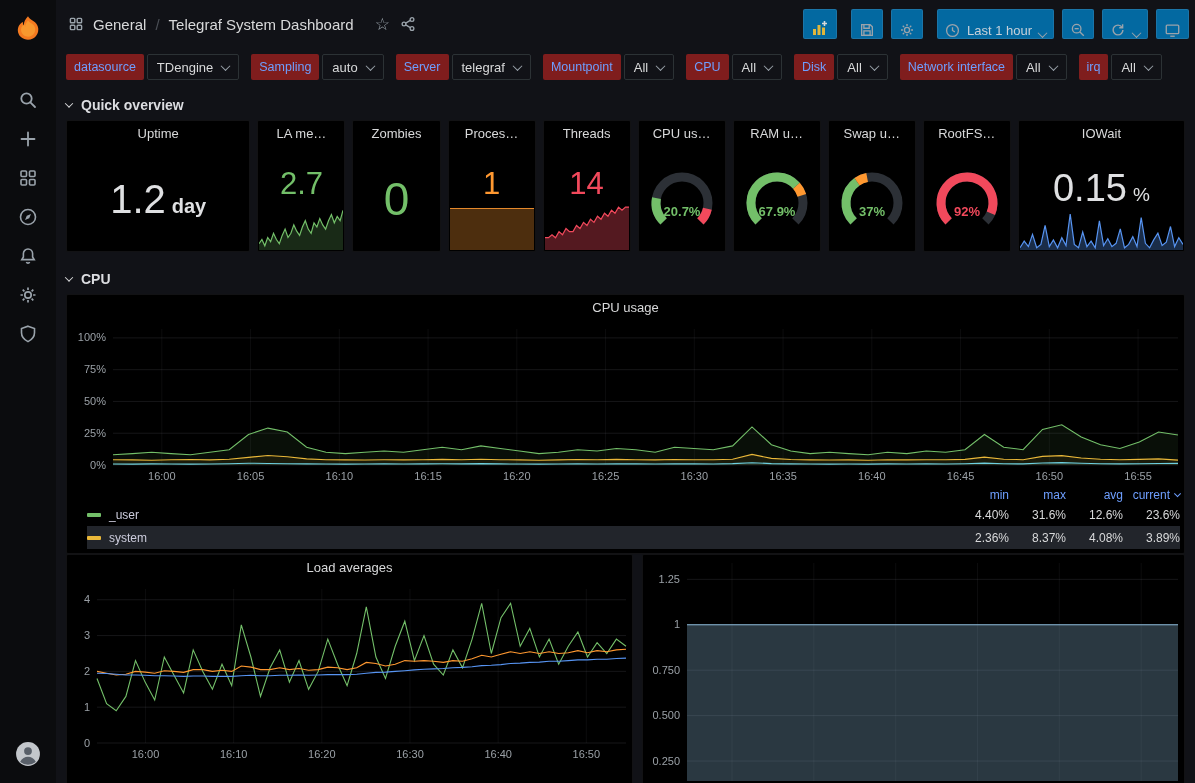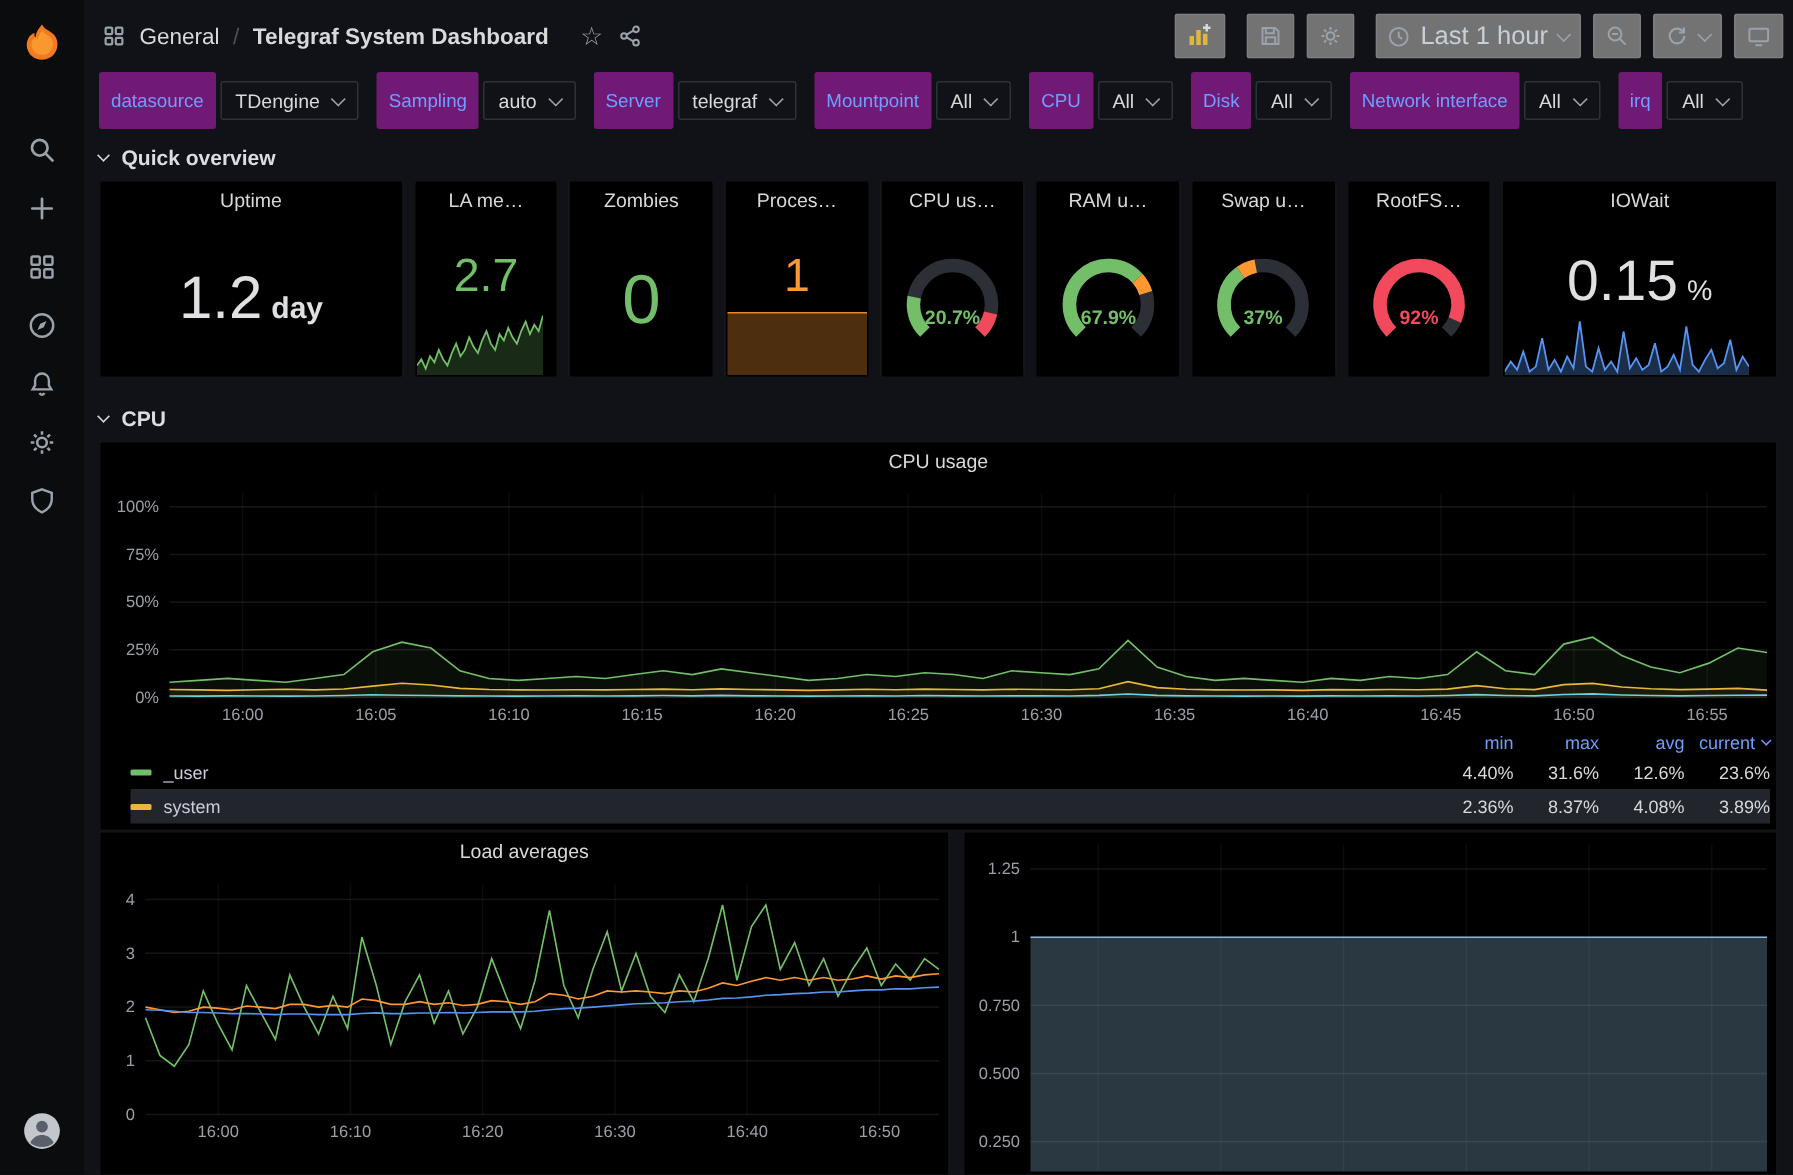--- a/index.html
+++ b/index.html
@@ -14,36 +14,36 @@
   .sitem{width:46px;height:39px;display:flex;align-items:center;justify-content:center;border-radius:2px;cursor:pointer}
   .logo-item{margin-bottom:32px}
   .avatar-item{margin-top:auto}
 
   
   .main{flex:1;min-width:0;display:flex;flex-direction:column}
   .topnav{height:48px;flex-shrink:0;display:flex;align-items:center;padding:0 6px 0 12px}
   .crumb{display:flex;align-items:center;gap:9px}
   .crumb-section{color:#d8d9da;font-size:15px;cursor:pointer}
   .crumb-sep{color:#4c5057;font-size:15px}
-  .crumb-title{color:#d8d9da;font-size:15px;font-weight:700}
+  .crumb-title{color:#d8d9da;font-size:15px;font-weight:400}
   .crumb-actions{display:flex;align-items:center;gap:10px;margin-left:12px}
   .glyph-star{font-size:17px;color:#9aa3ab;line-height:1;cursor:pointer}
   .nav-right{margin-left:auto;display:flex;align-items:center;gap:8px}
-  .navbtn{height:30px;min-width:30px;padding:0 7px;background:#737373;border:1px solid rgba(204,204,220,0.12);border-radius:2px;display:flex;align-items:center;justify-content:center;gap:7px;color:#c7d0d9;font-size:17px;cursor:pointer;white-space:nowrap}
+  .navbtn{height:30px;min-width:30px;padding:0 7px;background:#0369a1;border:1px solid rgba(204,204,220,0.12);border-radius:2px;display:flex;align-items:flex-end;justify-content:center;gap:7px;color:#c7d0d9;font-size:13px;cursor:pointer;white-space:nowrap}
   .navgroup{display:flex;align-items:center;gap:8px;margin-left:6px}
 
   
   .chev{display:inline-block;width:7px;height:7px;border-right:1.6px solid #9aa3ab;border-bottom:1.6px solid #9aa3ab;transform:rotate(45deg) translate(-1px,-1px)}
   .chev-white{border-color:#d8d9da;width:6px;height:6px}
   .chev-blue{border-color:#6e9fff;width:5px;height:5px;margin-left:5px;transform:rotate(45deg) translate(-2px,-2px)}
 
   
   .filterbar{height:38px;flex-shrink:0;display:flex;align-items:center;gap:12px;padding:0 10px;overflow:hidden}
   .fpair{display:flex;align-items:center;gap:3px;flex-shrink:0}
-  .flabel{height:38px;padding:0 8px;display:flex;align-items:center;color:#6e9fff;font-size:12.5px;background:#701a75;border-radius:2px}
+  .flabel{height:26px;padding:0 8px;display:flex;align-items:center;color:#6e9fff;font-size:12.5px;background:#7f1d1d;border-radius:2px}
   .fvalue{height:26px;padding:0 9px;display:flex;align-items:center;gap:9px;color:#d8d9da;font-size:13px;background:#111217;border:1px solid #2c3235;border-radius:2px;cursor:pointer}
 
   
   .content{flex:1;min-height:0;padding:0 10px;display:flex;flex-direction:column;overflow:hidden}
   .content>*{flex-shrink:0}
   .section-header{display:flex;align-items:center;gap:9px;height:30px;margin-top:4px;color:#dcdde1;font-weight:700;font-size:14px;cursor:pointer}
 
   .panel{background:#000000;border:1px solid rgba(204,204,220,0.09);border-radius:2px;position:relative;overflow:hidden}
   .panel-title{height:26px;line-height:26px;text-align:center;font-size:13px;font-weight:500;color:#d8d9da;white-space:nowrap;overflow:hidden;text-overflow:ellipsis;padding:0 8px;cursor:pointer}
 
@@ -317,20 +317,32 @@
               <div class="vrow">
                 <span class="stat-value fs46" style="color: rgb(115, 191, 105);">0</span>
               </div>
             </div>
           </div>
           <div class="panel stat-panel">
             <div class="panel-title">Proces…</div>
             <div class="stat-body" style="padding-bottom: 32px;">
               <span class="stat-value fs30" style="color: rgb(255, 152, 48);">1</span>
               <div class="statbar" style="height: 42px; background: rgba(255, 152, 48, 0.3); border-top: 1px solid rgba(255, 152, 48, 0.85);"></div>
+            </div>
+          </div>
+          <div class="panel stat-panel">
+            <div class="panel-title">Threads</div>
+            <div class="stat-body" style="padding-bottom: 32px;">
+              <span class="stat-value fs30" style="color: rgb(242, 73, 92);">14</span>
+              <div class="spark" style="height: 46px;">
+                <svg width="84" height="46">
+                  <path d="M0.0 33.7 L3.5 33.7 L7.0 30.7 L10.5 33.7 L14.0 27.6 L17.5 30.7 L21.0 24.5 L24.5 27.6 L28.0 27.6 L31.5 21.5 L35.0 24.5 L38.5 18.4 L42.0 21.5 L45.5 15.3 L49.0 18.4 L52.5 12.3 L56.0 15.3 L59.5 9.2 L63.0 12.3 L66.5 6.1 L70.0 9.2 L73.5 3.1 L77.0 6.1 L80.5 3.1 L84.0 3.1 L84 46 L0 46 Z" fill="#f2495c" fill-opacity="0.35"></path>
+                  <path d="M0.0 33.7 L3.5 33.7 L7.0 30.7 L10.5 33.7 L14.0 27.6 L17.5 30.7 L21.0 24.5 L24.5 27.6 L28.0 27.6 L31.5 21.5 L35.0 24.5 L38.5 18.4 L42.0 21.5 L45.5 15.3 L49.0 18.4 L52.5 12.3 L56.0 15.3 L59.5 9.2 L63.0 12.3 L66.5 6.1 L70.0 9.2 L73.5 3.1 L77.0 6.1 L80.5 3.1 L84.0 3.1 " stroke="#f2495c" stroke-width="1.2" fill="none"></path>
+                </svg>
+              </div>
             </div>
           </div>
           <div class="panel stat-panel">
             <div class="panel-title">CPU us…</div>
             <div class="stat-body">
               <svg width="96" height="82" viewBox="0 0 96 82">
                 <path d="M29.62 63.38 A26 26 0 1 1 66.38 63.38" stroke="#2c3036" stroke-width="9" fill="none"></path>
                 <path d="M29.62 63.38 A26 26 0 0 1 22.47 40.09" stroke="#73bf69" stroke-width="9" fill="none"></path>
                 <path d="M73.37 50.67 A26 26 0 0 1 66.38 63.38" stroke="#f2495c" stroke-width="9" fill="none"></path>
                 <text x="48" y="58" text-anchor="middle" fill="#73bf69" font-size="13" font-weight="700">20.7%</text>

